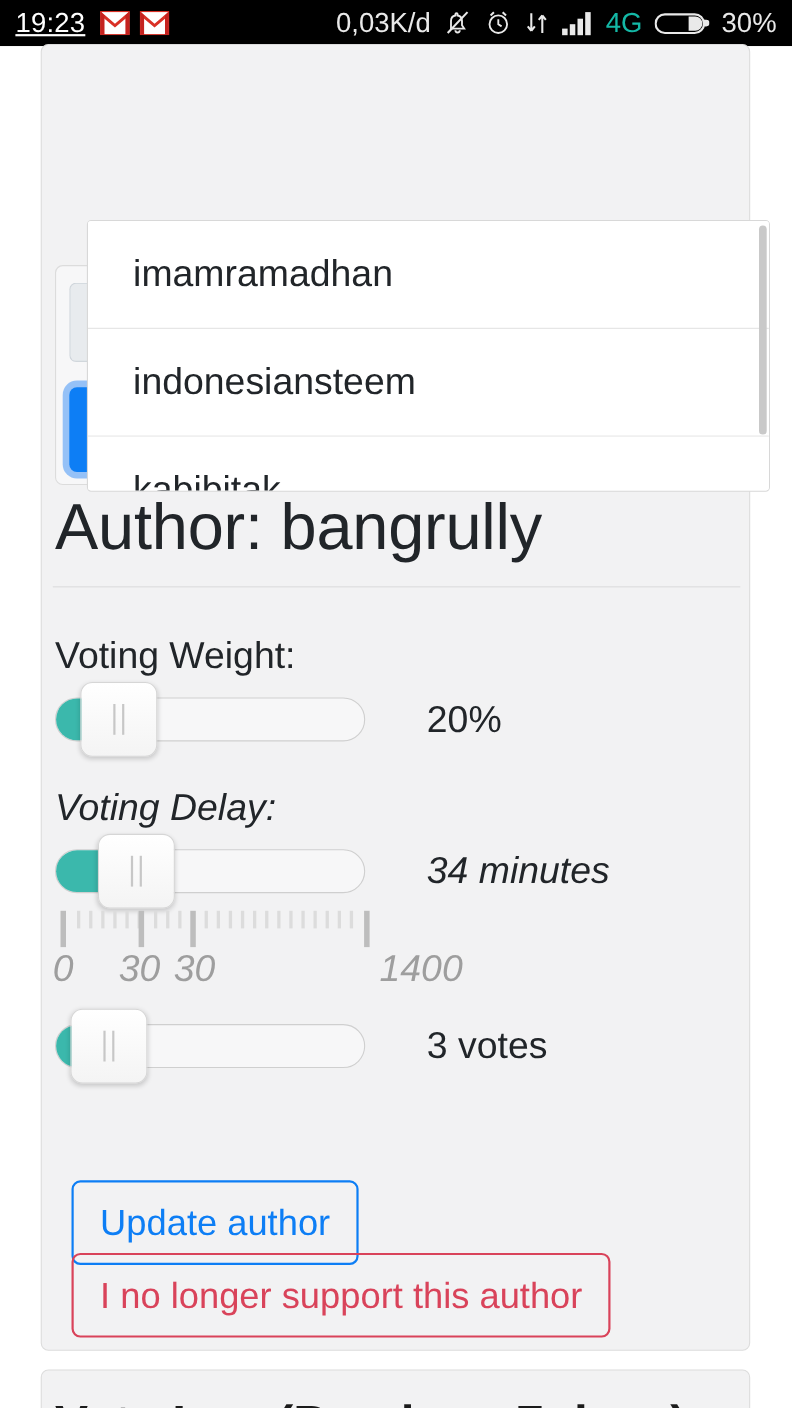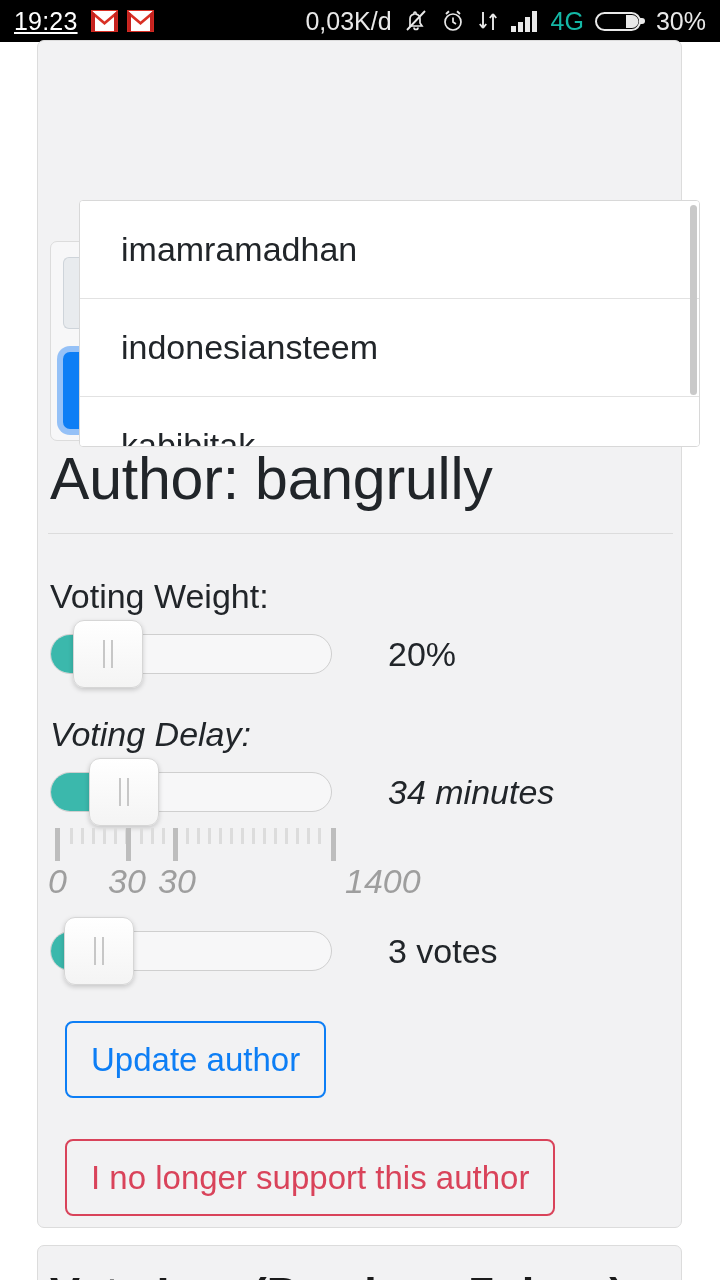--- a/index.html
+++ b/index.html
@@ -214,21 +214,21 @@
     position:absolute;
     display:inline-flex; align-items:center; justify-content:center;
     background:transparent;
     font-family:"Liberation Sans", sans-serif;
     font-size:33px;
     border-radius:8px;
     cursor:pointer;
     padding:0 24px;
   }
   .btn-update{
-    left:27px; top:980px;
+    left:27px; top:1032px;
     height:77px;
     color:#0d7ef5;
     border:2px solid #0d7ef5;
   }
   .btn-remove{
     left:27px; top:1098px;
     height:77px;
     color:#d9435a;
     border:2px solid #d9435a;
   }

